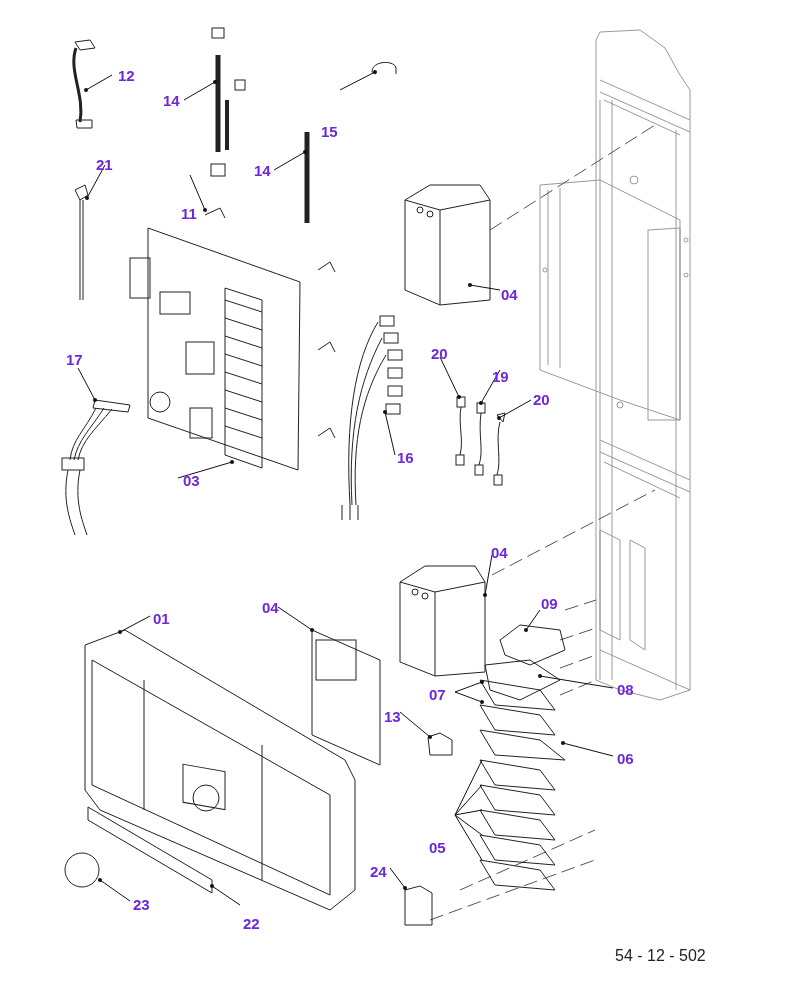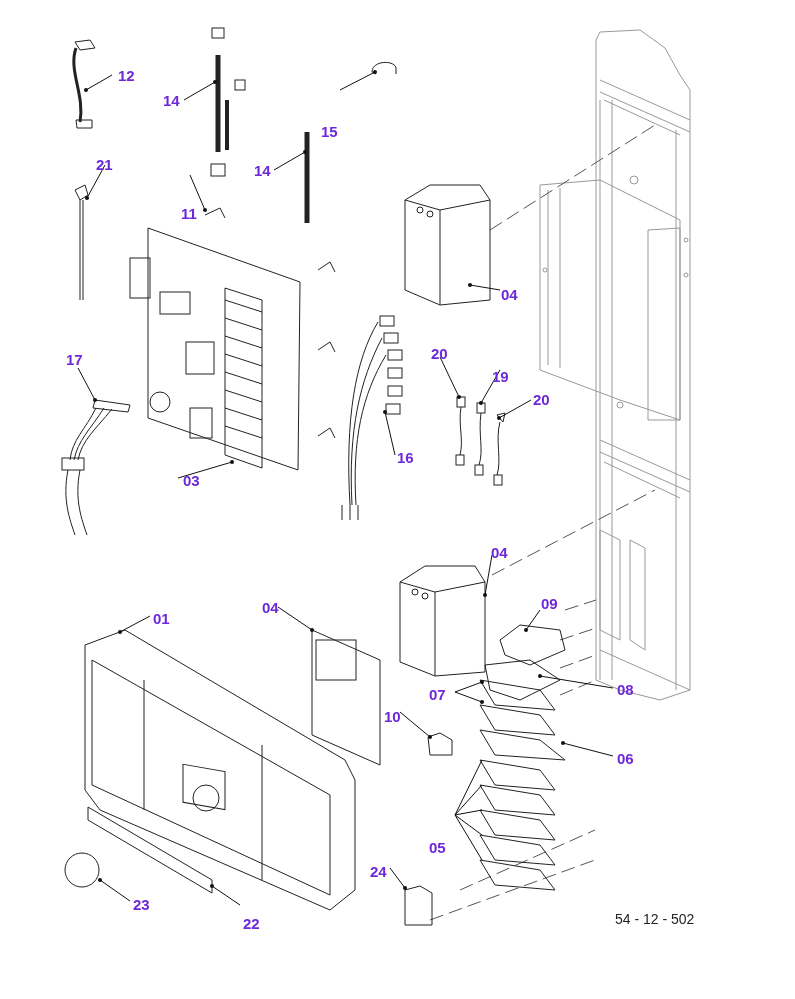--- a/index.html
+++ b/index.html
@@ -1,19 +1,19 @@
 <!DOCTYPE html>
 <html><head>
 <meta charset="utf-8">
 <style>
   html, body { margin:0; padding:0; background:#ffffff; }
   body { width:795px; height:999px; position:relative; overflow:hidden; font-family:"Liberation Sans", sans-serif; }
   #art { position:absolute; left:0; top:0; }
   .lbl { position:absolute; font-weight:bold; font-size:15px; color:#6d28d9; line-height:1; white-space:nowrap; }
-  .ref { position:absolute; font-size:14px; color:#222; white-space:nowrap; }
+  .ref { position:absolute; font-size:16px; color:#222; white-space:nowrap;margin-top:36px; }
 </style>
 </head>
 <body>
 
 <svg id="art" width="795" height="999" viewBox="0 0 795 999" fill="none" stroke="#222" stroke-width="1">
 
   <g stroke="#999">
     <path d="M596 40 L600 32 L640 30 L665 48 L680 75 L690 90 L690 690 L660 700 L620 690 L596 680 Z"></path>
     <path d="M600 80 L690 120 M600 92 L690 132 M604 100 L680 135"></path>
     <path d="M600 100 L600 680 M612 100 L612 680 M676 130 L676 690"></path>
@@ -209,21 +209,21 @@
     <div class="lbl" style="left: 153px; top: 611px;">01</div>
     <div class="lbl" style="left: 262px; top: 600px;">04</div>
     <div class="lbl" style="left: 183px; top: 473px;">03</div>
     <div class="lbl" style="left: 501px; top: 287px;">04</div>
     <div class="lbl" style="left: 491px; top: 545px;">04</div>
     <div class="lbl" style="left: 429px; top: 810px; margin-top: 30px;">05</div>
     <div class="lbl" style="left: 617px; top: 751px;">06</div>
     <div class="lbl" style="left: 429px; top: 687px;">07</div>
     <div class="lbl" style="left: 617px; top: 682px;">08</div>
     <div class="lbl" style="left: 541px; top: 596px;">09</div>
-    <div class="lbl" style="left: 384px; top: 709px;">10</div>
+    <div class="lbl" style="left: 384px; top: 709px;">13</div>
     <div class="lbl" style="left: 181px; top: 167px; margin-top: 39px;">11</div>
     <div class="lbl" style="left: 118px; top: 68px;">12</div>
     <div class="lbl" style="left: 163px; top: 93px;">14</div>
     <div class="lbl" style="left: 254px; top: 163px;">14</div>
     <div class="lbl" style="left: 321px; top: 84px; margin-top: 40px;">15</div>
     <div class="lbl" style="left: 397px; top: 450px;">16</div>
     <div class="lbl" style="left: 66px; top: 352px;">17</div>
     <div class="lbl" style="left: 431px; top: 346px;">20</div>
     <div class="lbl" style="left: 492px; top: 369px;">19</div>
     <div class="lbl" style="left: 533px; top: 392px;">20</div>

